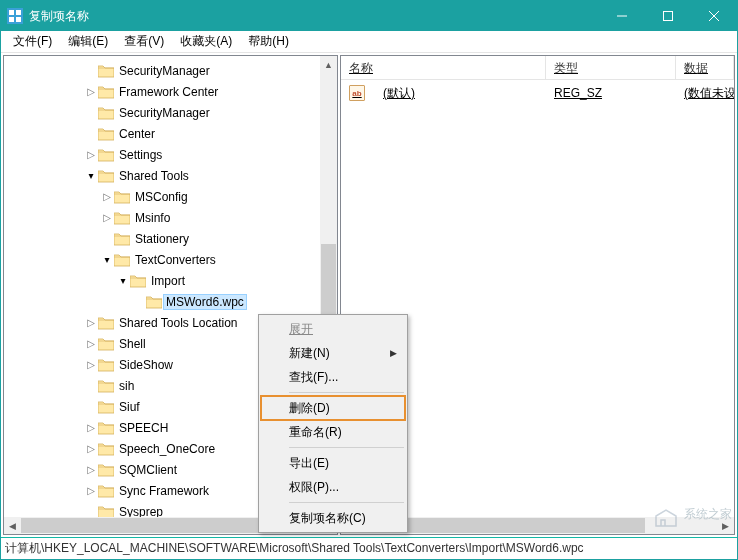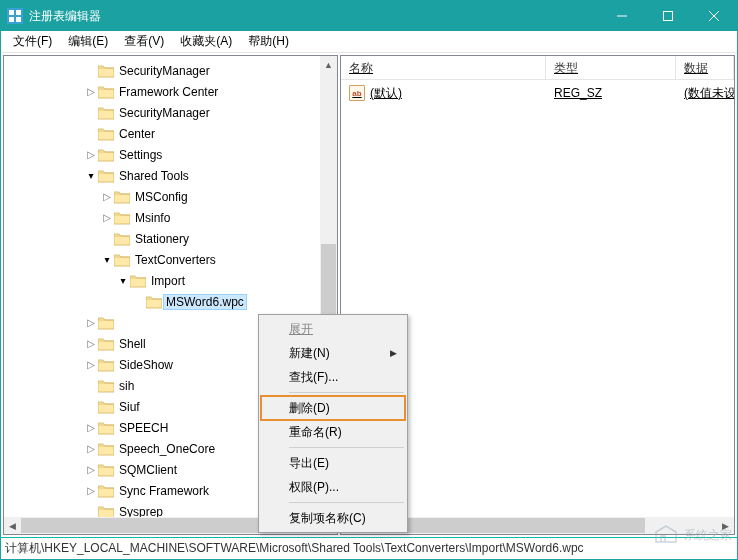--- a/index.html
+++ b/index.html
@@ -40,51 +40,51 @@
 .col-h { padding: 4px 8px; border-right: 1px solid #e5e5e5; color: #333; cursor: default; }
 .col-h.name { width: 205px; }
 .col-h.type { width: 130px; }
 .col-h.data { flex: 1; }
 .list-body { padding: 2px 0; }
 .list-row { display: flex; height: 22px; align-items: center; }
 .list-row .cell { padding: 0 8px; overflow: hidden; white-space: nowrap; }
 .list-row .cell.name { width: 205px; display: flex; align-items: center; }
 .list-row .cell.type { width: 130px; }
 .list-row .cell.data { flex: 1; }
-.val-icon { width: 16px; height: 16px; margin-right: 5px; display: inline-flex; align-items: center; justify-content: center; border: 1px solid #d0a060; background: #fff7e8; color: #c05030; font-size: 8px; font-weight: bold; border-radius: 1px; }
+.val-icon { width: 16px; height: 16px; margin-right: 18px; display: inline-flex; align-items: center; justify-content: center; border: 1px solid #d0a060; background: #fff7e8; color: #c05030; font-size: 8px; font-weight: bold; border-radius: 1px; }
 .hscroll-r { position: absolute; bottom: 0; left: 0; right: 0; height: 17px; background: #f0f0f0; display: flex; }
 .hscroll-r .sbtn { width: 17px; display: flex; align-items: center; justify-content: center; color: #606060; font-size: 9px; }
 .hscroll-r .track { flex: 1; position: relative; }
 .hscroll-r .thumb { position: absolute; top: 1px; bottom: 1px; left: 0; width: 80%; background: #cdcdcd; }
 
 .statusbar { height: 22px; border-top: 1px solid #14b8a6; display: flex; align-items: center; padding: 0 4px; color: #333; white-space: nowrap; overflow: hidden; }
 
 .ctx-menu { position: absolute; left: 258px; top: 314px; width: 150px; background: #f0f0f0; border: 1px solid #a0a0a0; box-shadow: 2px 2px 4px rgba(0,0,0,0.25); padding: 2px; z-index: 100; }
 .ctx-item { height: 24px; display: flex; align-items: center; padding: 0 24px 0 28px; position: relative; cursor: default; }
 .ctx-item.disabled { color: #888; text-decoration: underline; }
 .ctx-item.highlight { outline: 2px solid #e89030; outline-offset: -1px; }
 .ctx-item .arrow { position: absolute; right: 8px; font-size: 9px; color: #333; }
 .ctx-sep { height: 1px; background: #d0d0d0; margin: 3px 1px 3px 28px; }
 
-.watermark { position: absolute; right: 6px; bottom: 16px; color: rgba(150,170,180,0.6); font-size: 13px; display: flex; align-items: flex-end; gap: 4px; z-index: 50; pointer-events: none; }
+.watermark { position: absolute; right: 6px; bottom: 32px; color: rgba(150,170,180,0.6); font-size: 13px; display: flex; align-items: flex-start; gap: 4px; z-index: 50; pointer-events: none; }
 .watermark svg { opacity: 0.5; }
 </style>
 </head>
 <body>
 
 <div class="titlebar">
   <span class="titlebar-icon">
     <svg viewBox="0 0 12 12">
         <rect x="0" y="0" width="5" height="5" fill="#fff"></rect>
         <rect x="7" y="0" width="5" height="5" fill="#fff"></rect>
         <rect x="0" y="7" width="5" height="5" fill="#fff"></rect>
         <rect x="7" y="7" width="5" height="5" fill="#fff"></rect>
       </svg>
   </span>
-  <span class="titlebar-title">注册表编辑器</span>
+  <span class="titlebar-title">复制项名称</span>
   <div class="win-controls">
     <div class="win-btn">
         <svg width="10" height="10" viewBox="0 0 10 10">
           <line x1="0" y1="5" x2="10" y2="5" stroke="#fff" stroke-width="1"></line>
         </svg>
       </div>
     <div class="win-btn">
         <svg width="10" height="10" viewBox="0 0 10 10">
           <rect x="0.5" y="0.5" width="9" height="9" fill="none" stroke="#fff" stroke-width="1"></rect>
         </svg>
@@ -205,20 +205,21 @@
             <path d="M0 4 L16 4" stroke="#d4b05a" stroke-width="0.6"></path>
           </svg>
           <span class="tree-label">MSWord6.wpc</span>
         </div>
         <div class="tree-row" style="padding-left: 80px;">
           <span class="expander">▷</span>
           <svg class="folder-icon" viewBox="0 0 16 14">
             <path d="M0 2 L0 13 L16 13 L16 4 L7 4 L5 2 Z" fill="#ffe9a8" stroke="#d4b05a" stroke-width="0.8"></path>
             <path d="M0 4 L16 4" stroke="#d4b05a" stroke-width="0.6"></path>
           </svg>
+          <span class="tree-label">Shared Tools Location</span>
         </div>
         <div class="tree-row" style="padding-left: 80px;">
           <span class="expander">▷</span>
           <svg class="folder-icon" viewBox="0 0 16 14">
             <path d="M0 2 L0 13 L16 13 L16 4 L7 4 L5 2 Z" fill="#ffe9a8" stroke="#d4b05a" stroke-width="0.8"></path>
             <path d="M0 4 L16 4" stroke="#d4b05a" stroke-width="0.6"></path>
           </svg>
           <span class="tree-label">Shell</span>
         </div>
         <div class="tree-row" style="padding-left: 80px;">

